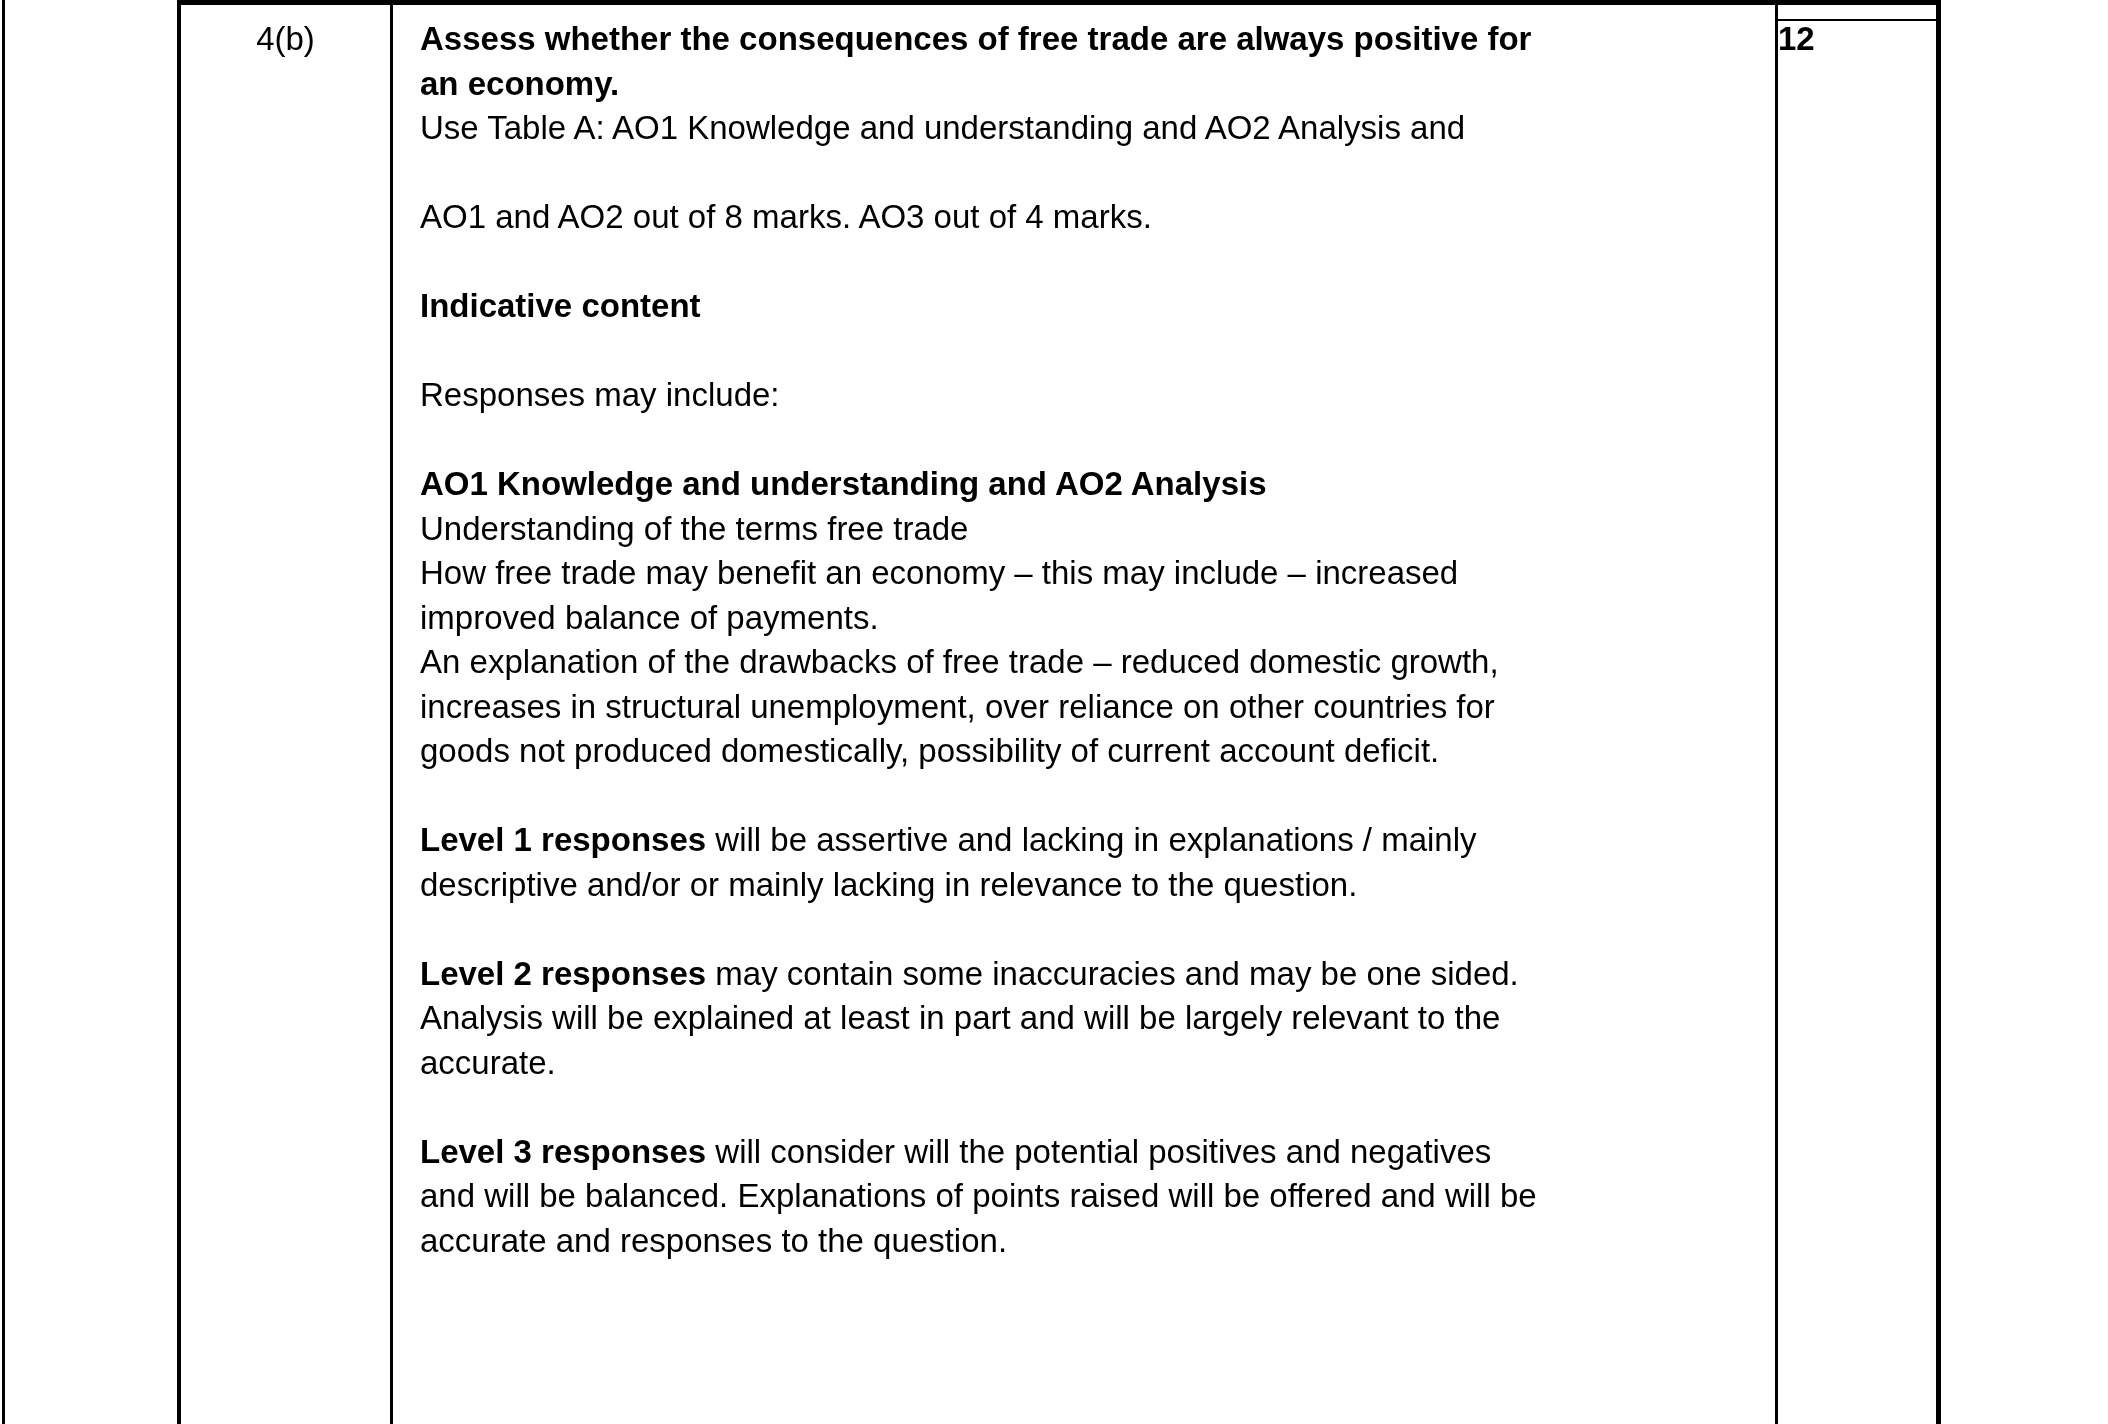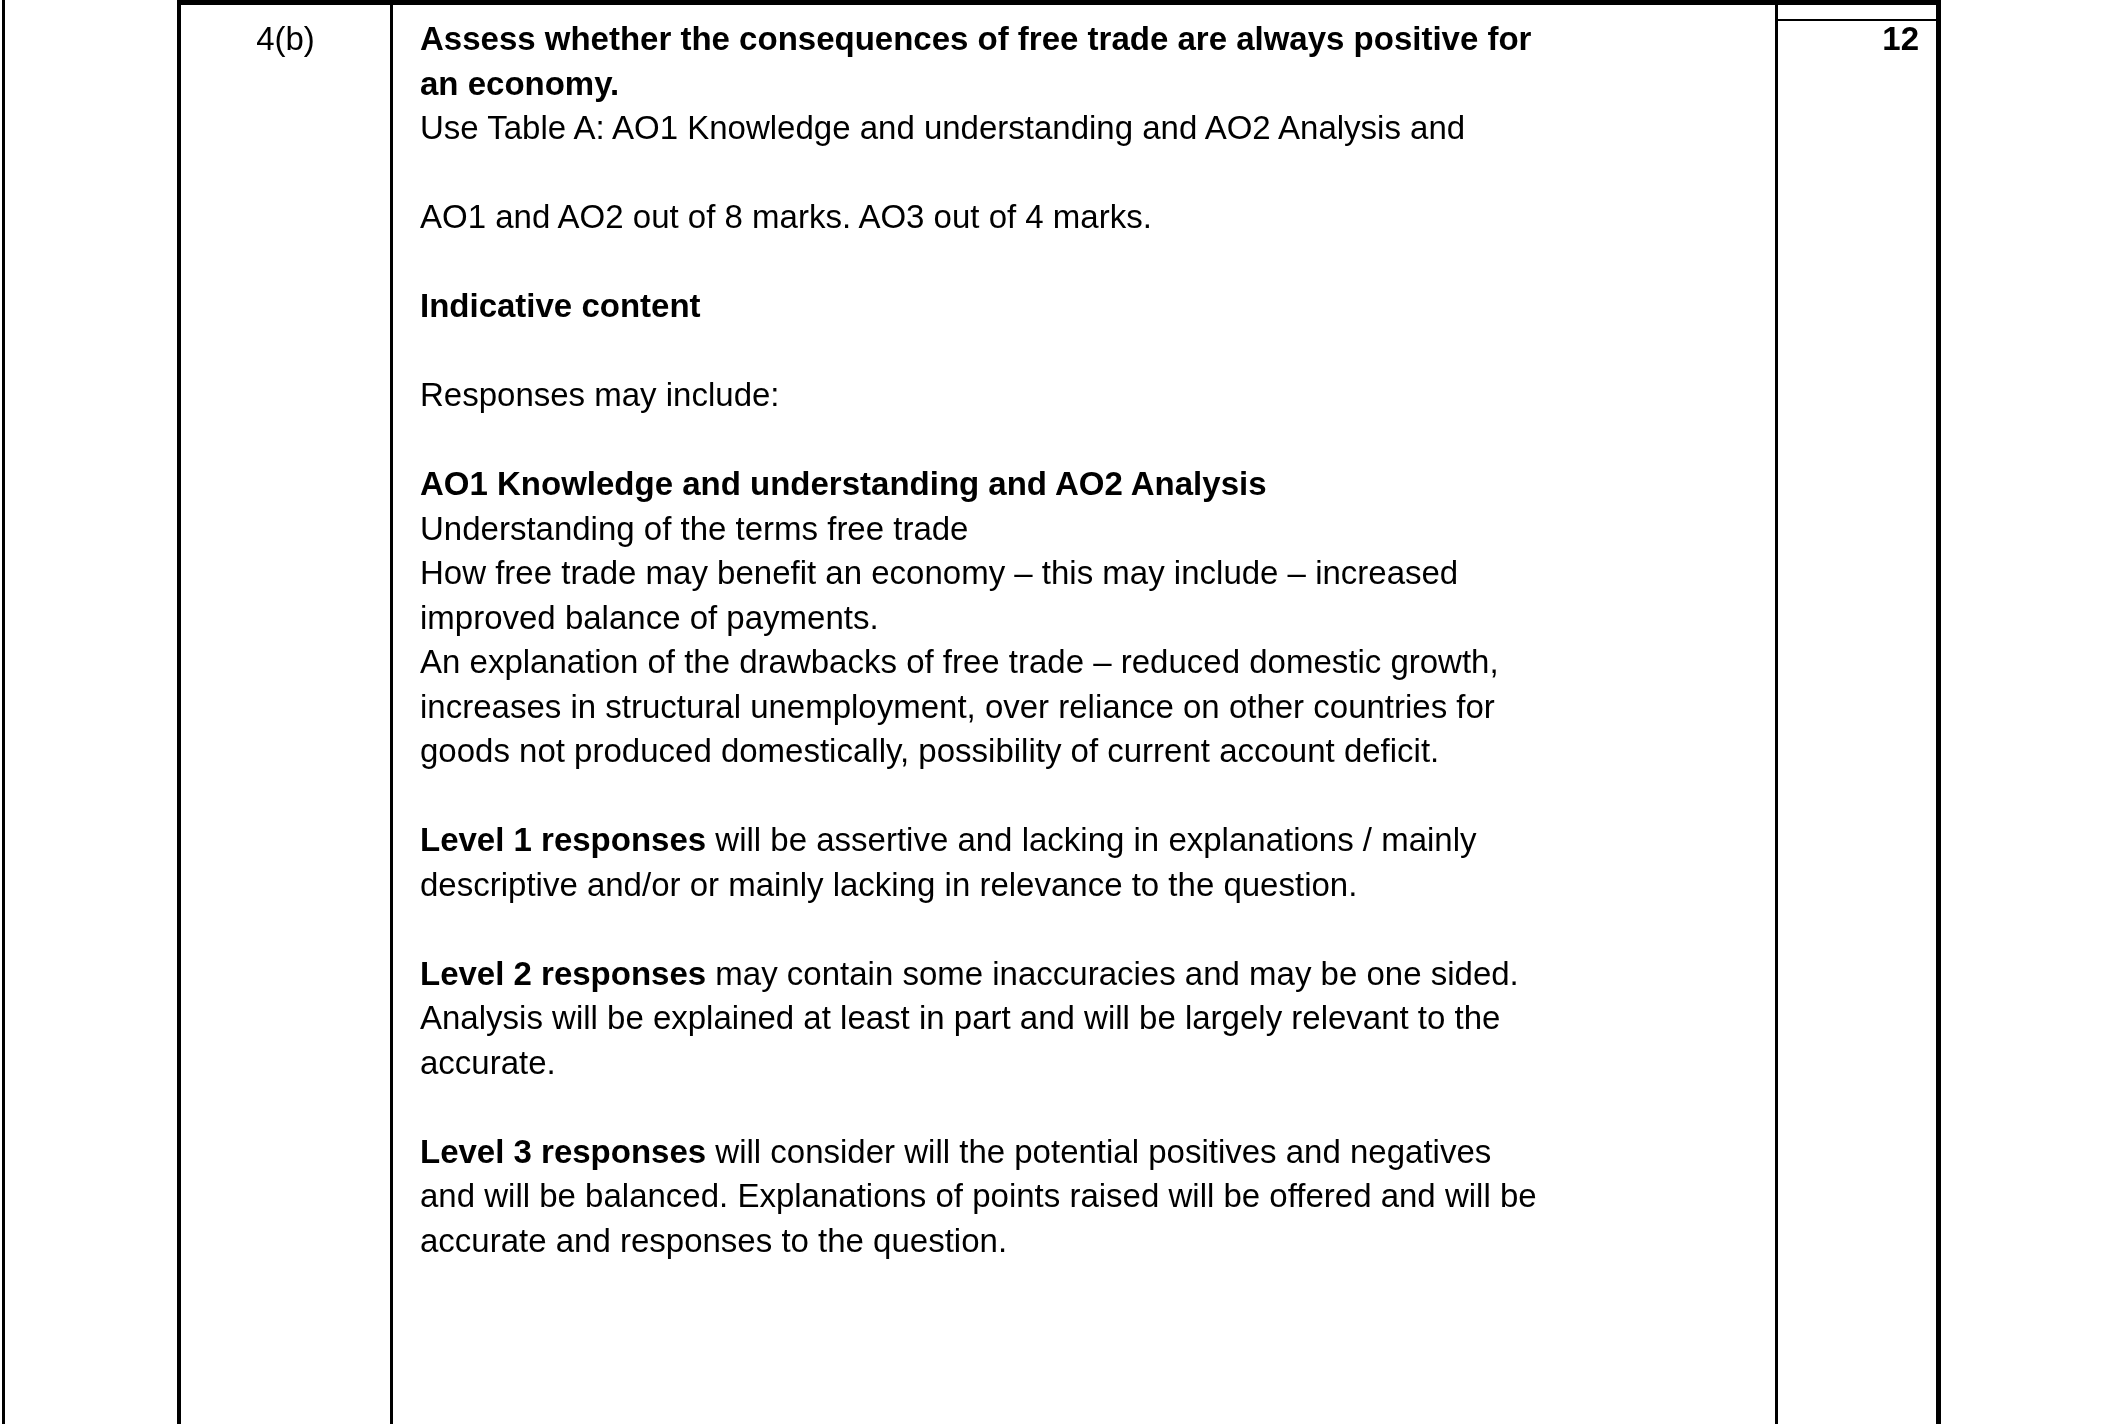--- a/index.html
+++ b/index.html
@@ -18,21 +18,21 @@
   
   .table-top{left:177px;top:0;width:1764px;height:5px;}
   .marks-inner-top{left:1778px;top:19px;width:158px;height:2px;}
   
   .qnum{
     position:absolute;left:181px;top:17px;width:209px;
     text-align:center;font-size:33px;line-height:44.5px;white-space:pre;
   }
   .marks{
     position:absolute;left:1778px;top:17px;width:141px;
-    text-align:right;font-size:33px;line-height:44.5px;font-weight:bold;white-space:pre;
+    text-align:left;font-size:33px;line-height:44.5px;font-weight:bold;white-space:pre;
   }
   .content{
     position:absolute;left:420px;top:17px;width:1350px;
   }
   .ln{
     height:44.5px;line-height:44.5px;font-size:33px;white-space:pre;
   }
   .b{font-weight:bold;}
 </style>
 </head>

